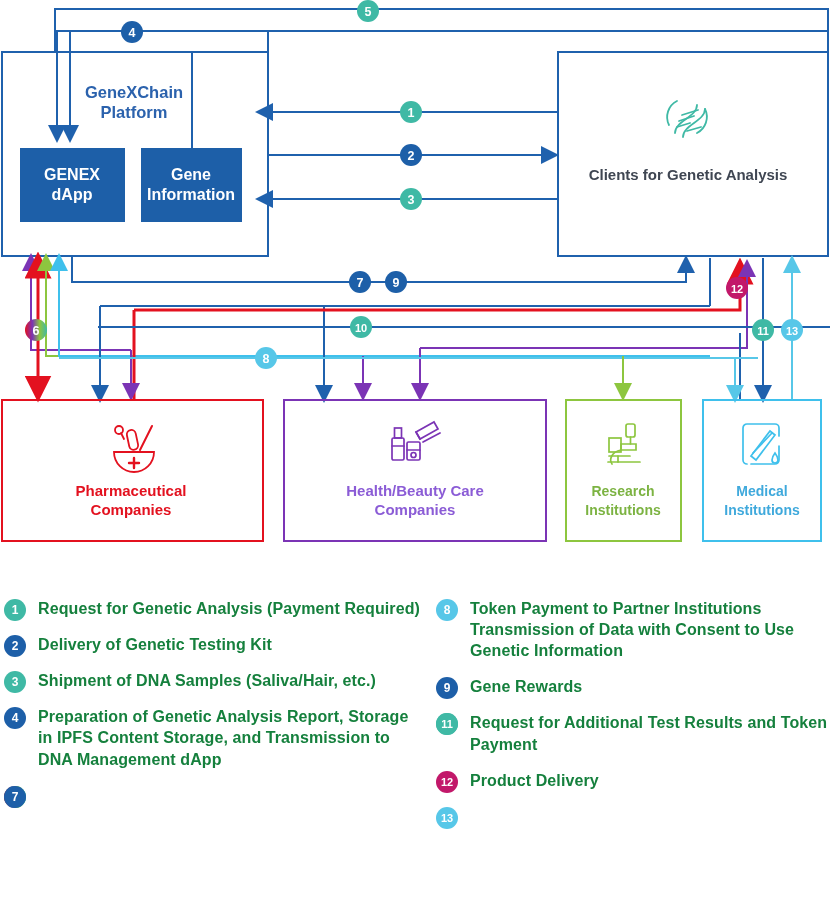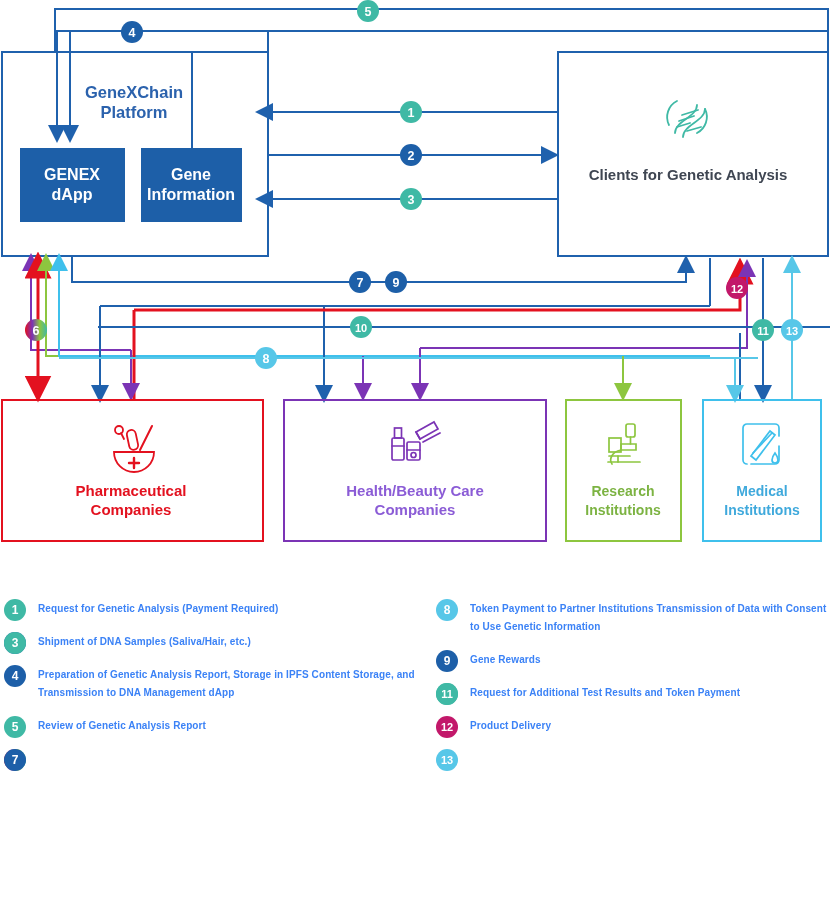--- a/index.html
+++ b/index.html
@@ -11,21 +11,21 @@
   .badge-txt{font-family:"Liberation Sans",sans-serif;font-weight:700;fill:#ffffff;text-anchor:middle;dominant-baseline:central;}
 
   .legend{position:absolute;left:0;top:598px;width:830px;height:326px;}
   .legcol{position:absolute;top:0;}
   .legcol.left{left:0;width:425px;}
   .legcol.right{left:432px;width:398px;}
   .legitem{position:relative;padding-left:38px;margin-bottom:15px;}
   .legitem .bdg{position:absolute;left:4px;top:1px;width:22px;height:22px;border-radius:50%;
       color:#fff;font-size:12px;font-weight:700;display:flex;align-items:center;justify-content:center;
       font-family:"Liberation Sans",sans-serif;}
-  .legitem .txt{font-size:10px;font-weight:700;color:#3b82f6;line-height:1.32;letter-spacing:.1px;}
+  .legitem .txt{font-size:16px;font-weight:700;color:#15803d;line-height:1.32;letter-spacing:.1px;}
 </style>
 </head>
 <body>
 
 <div id="root">
 
   <svg class="layer" viewBox="0 0 830 924">
     <defs>
       <marker id="ar-blue" markerWidth="9" markerHeight="9" refX="7.5" refY="4.5" orient="auto">
           <path d="M0,0 L9,4.5 L0,9 z" fill="#1f61ad"></path>
@@ -237,24 +237,24 @@
         <g>
           <circle cx="792" cy="330" r="11" fill="#57c7e8"></circle>
           <text x="792" y="330.5" class="badge-txt" font-size="11">13</text>
         </g>
       </g>
   </svg>
 
   <div class="legend">
     <div class="legcol left" id="leg-left">
         <div class="legitem"><span class="bdg" style="background: rgb(63, 185, 165);">1</span><span class="txt">Request for Genetic Analysis (Payment Required)</span></div>
-        <div class="legitem"><span class="bdg" style="background: rgb(29, 95, 168);">2</span></div>
+        <div class="legitem"><span class="bdg" style="background: rgb(29, 95, 168);">2</span><span class="txt">Delivery of Genetic Testing Kit</span></div>
         <div class="legitem"><span class="bdg" style="background: rgb(63, 185, 165);">3</span><span class="txt">Shipment of DNA Samples (Saliva/Hair, etc.)</span></div>
         <div class="legitem"><span class="bdg" style="background: rgb(29, 95, 168);">4</span><span class="txt">Preparation of Genetic Analysis Report, Storage in IPFS Content Storage, and Transmission to DNA Management dApp</span></div>
-        <div class="legitem"><span class="bdg" style="background: rgb(63, 185, 165);">5</span><span class="txt">Review of Genetic Analysis Report</span></div>
+        <div class="legitem"><span class="bdg" style="background: rgb(63, 185, 165);">5</span></div>
         <div class="legitem"><span class="bdg" style="background: linear-gradient(90deg, rgb(227, 17, 31) 0%, rgb(123, 52, 181) 33%, rgb(141, 198, 63) 66%, rgb(63, 185, 165) 100%);">6</span></div>
         <div class="legitem"><span class="bdg" style="background: rgb(29, 95, 168);">7</span></div>
       </div>
     <div class="legcol right" id="leg-right">
         <div class="legitem"><span class="bdg" style="background: rgb(87, 199, 232);">8</span><span class="txt">Token Payment to Partner Institutions Transmission of Data with Consent to Use Genetic Information</span></div>
         <div class="legitem"><span class="bdg" style="background: rgb(29, 95, 168);">9</span><span class="txt">Gene Rewards</span></div>
         <div class="legitem"><span class="bdg" style="background: rgb(63, 185, 165); font-size: 11px;">10</span></div>
         <div class="legitem"><span class="bdg" style="background: rgb(63, 185, 165); font-size: 11px;">11</span><span class="txt">Request for Additional Test Results and Token Payment</span></div>
         <div class="legitem"><span class="bdg" style="background: rgb(194, 24, 106); font-size: 11px;">12</span><span class="txt">Product Delivery</span></div>
         <div class="legitem"><span class="bdg" style="background: rgb(87, 199, 232); font-size: 11px;">13</span></div>

